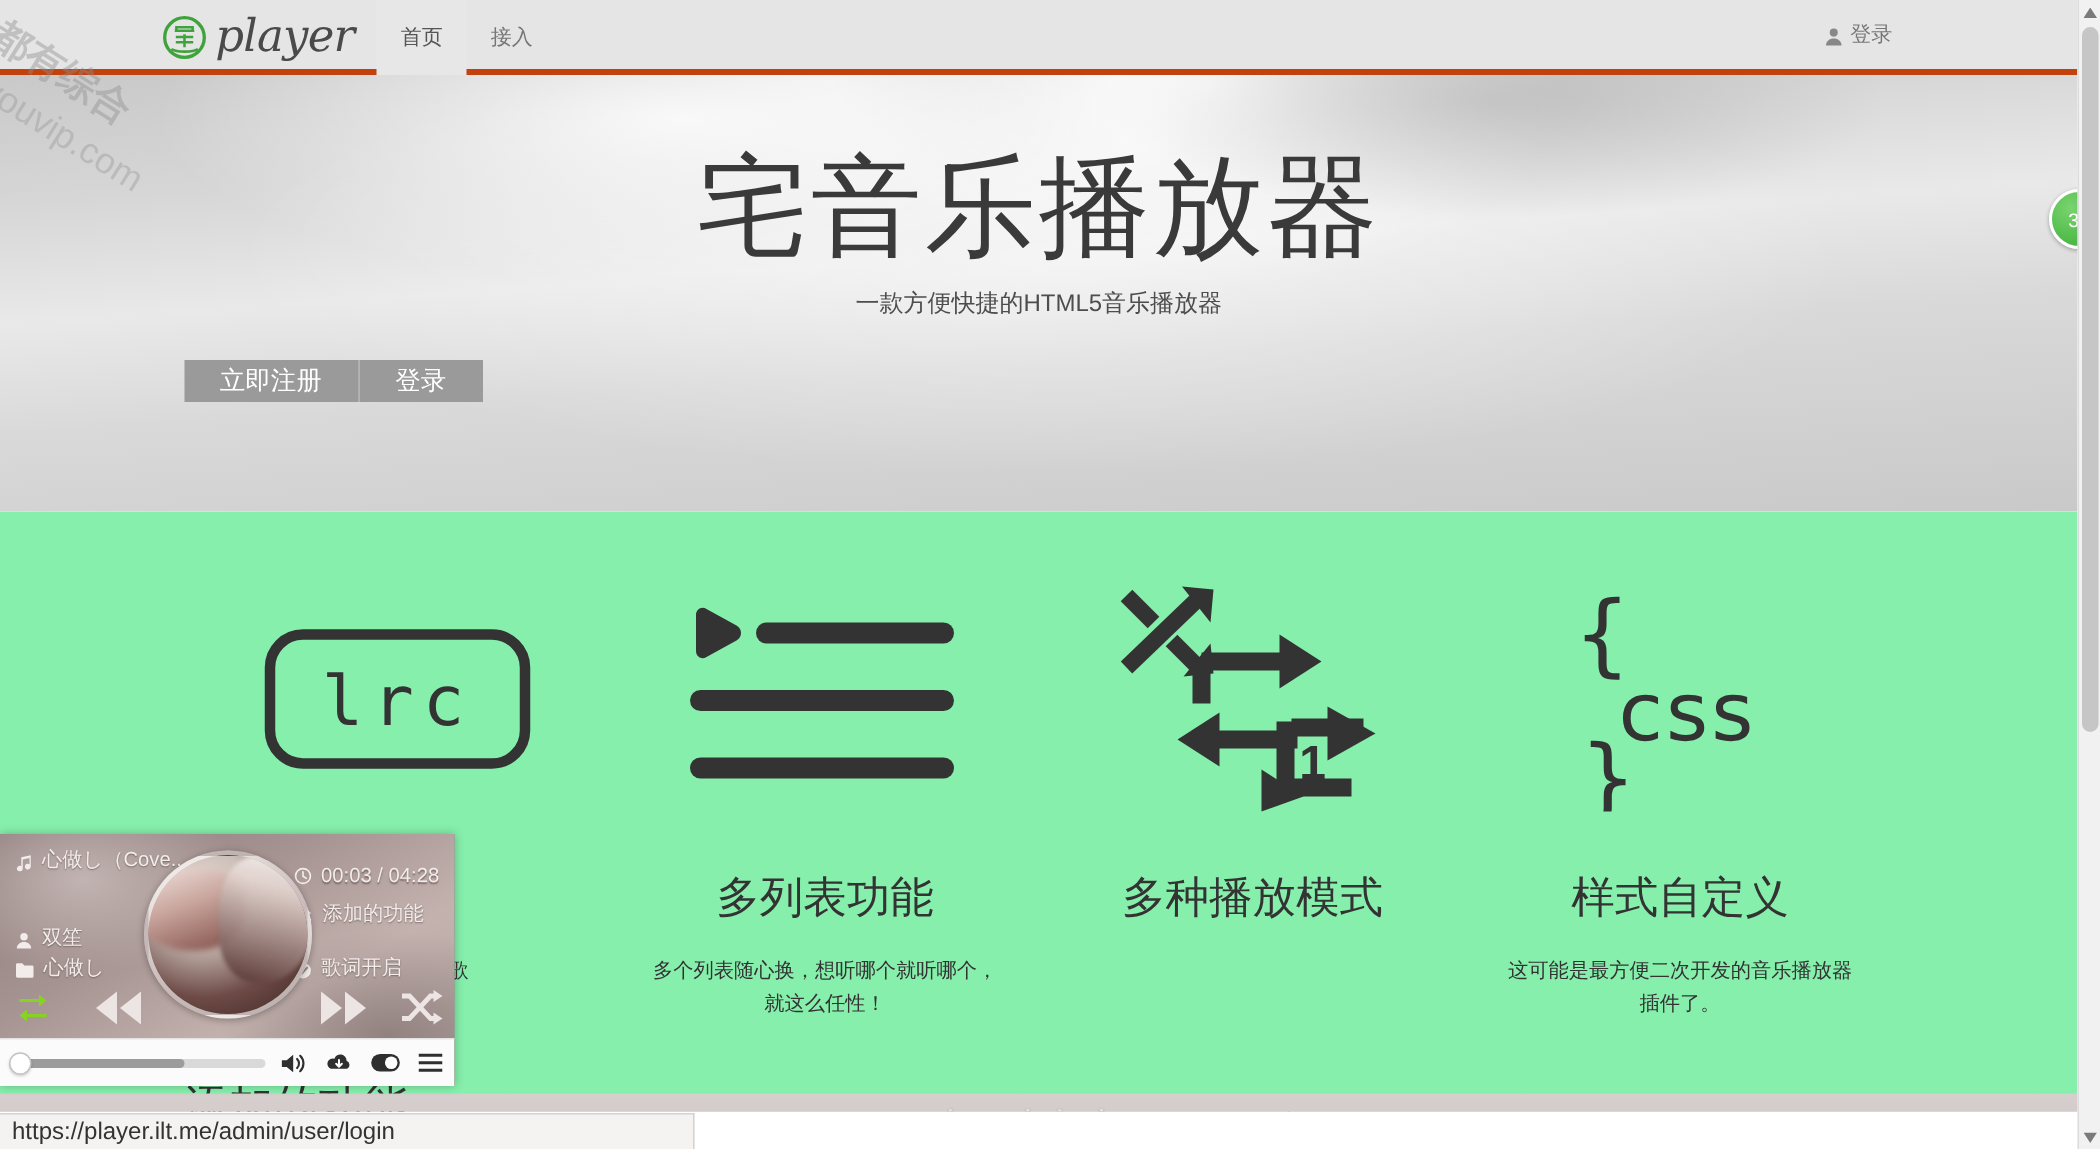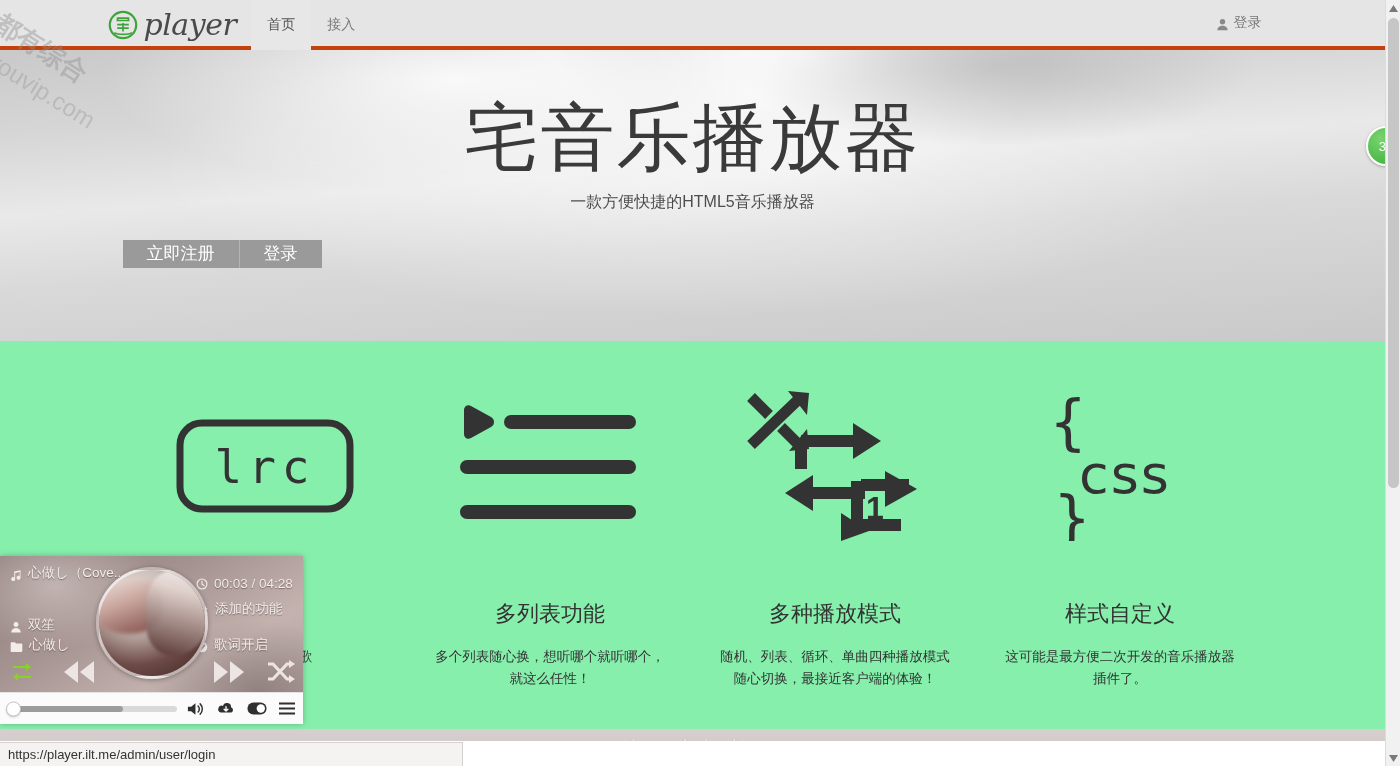--- a/index.html
+++ b/index.html
@@ -88,21 +88,21 @@
   }
   .features-inner {
     width:1170px; margin:0 auto; padding:45px 15px 0 15px;
     display:flex;
   }
   .feature { flex:1 1 0; padding:0 14px; text-align:center; }
   .feature-icon {
     height:160px; display:flex; align-items:center; justify-content:center;
     color:#333;
   }
-  .feature-title { margin-top:53px; font-size:22px; color:#333; font-weight:normal; }
+  .feature-title { margin-top:33px; font-size:29px; color:#333; font-weight:normal; }
   .feature-desc {
     margin-top:17px; font-size:13.5px; line-height:1.65; color:#333;
     max-width:240px; margin-left:auto; margin-right:auto;
   }
 
   .section-head {
     width:1170px; margin:0 auto; padding:36px 15px 0 15px;
   }
   .section-head h2 { font-size:30px; font-weight:normal; color:#333; }
 
@@ -192,21 +192,21 @@
     background:#fff; border:1px solid #c4c4c4; box-shadow:0 1px 2px rgba(0,0,0,0.18);
   }
   .bar-icons { display:flex; align-items:center; gap:12px; color:#2f2f2f; flex:0 0 auto; }
   .bar-icons span { cursor:pointer; display:inline-flex; }
 
   
   .statusbar {
     position:absolute; left:0; bottom:0; width:463px; height:24px;
     background:#f4f3f2; border:1px solid #d4d2d0; border-left:none; border-bottom:none;
     display:flex; align-items:center; padding:0 8px;
-    font-size:13px; color:#333;
+    font-size:16px; color:#333;
   }
 
   
   .scrollbar {
     position:absolute; right:0; top:0; width:15px; height:766px;
     background:#f1f1f1; border-left:1px solid #dcdcdc;
   }
   .sb-arrow { position:absolute; left:0; width:15px; height:16px; display:flex; align-items:center; justify-content:center; background:#f1f1f1; cursor:pointer; }
   .sb-arrow.up { top:0; }
   .sb-arrow.down { bottom:0; }
@@ -332,21 +332,20 @@
               <path d="M40 104 L68 86 L68 122 Z" fill="#333"></path>
               <path d="M112 92 v44" stroke="#333" stroke-width="12" fill="none"></path>
               <path d="M112 136 h44" stroke="#333" stroke-width="12" fill="none"></path>
               <path d="M116 96 h48" stroke="#333" stroke-width="12" fill="none"></path>
               <path d="M140 82 L172 100 L140 118 Z" fill="#333"></path>
               <path d="M96 124 L124 142 L96 152 Z" fill="#333"></path>
               <text x="130" y="130" text-anchor="middle" font-family="Liberation Sans, sans-serif" font-size="32" font-weight="bold" fill="#333">1</text>
             </svg>
           </div>
           <h3 class="feature-title">多种播放模式</h3>
-          <p class="feature-desc">随机、列表、循环、单曲四种播放模式随心切换，最接近客户端的体验！</p>
         </div>
 
         <div class="feature">
           <div class="feature-icon">
             <svg width="170" height="150" viewBox="0 0 170 150" aria-hidden="true">
               <text x="14" y="52" font-family="DejaVu Sans, Liberation Sans, sans-serif" font-size="60" fill="#333">{</text>
               <text x="18" y="148" font-family="DejaVu Sans, Liberation Sans, sans-serif" font-size="60" fill="#333">}</text>
               <text x="44" y="102" font-family="DejaVu Sans, Liberation Sans, sans-serif" font-size="54" fill="#333" letter-spacing="2">css</text>
             </svg>
           </div>

